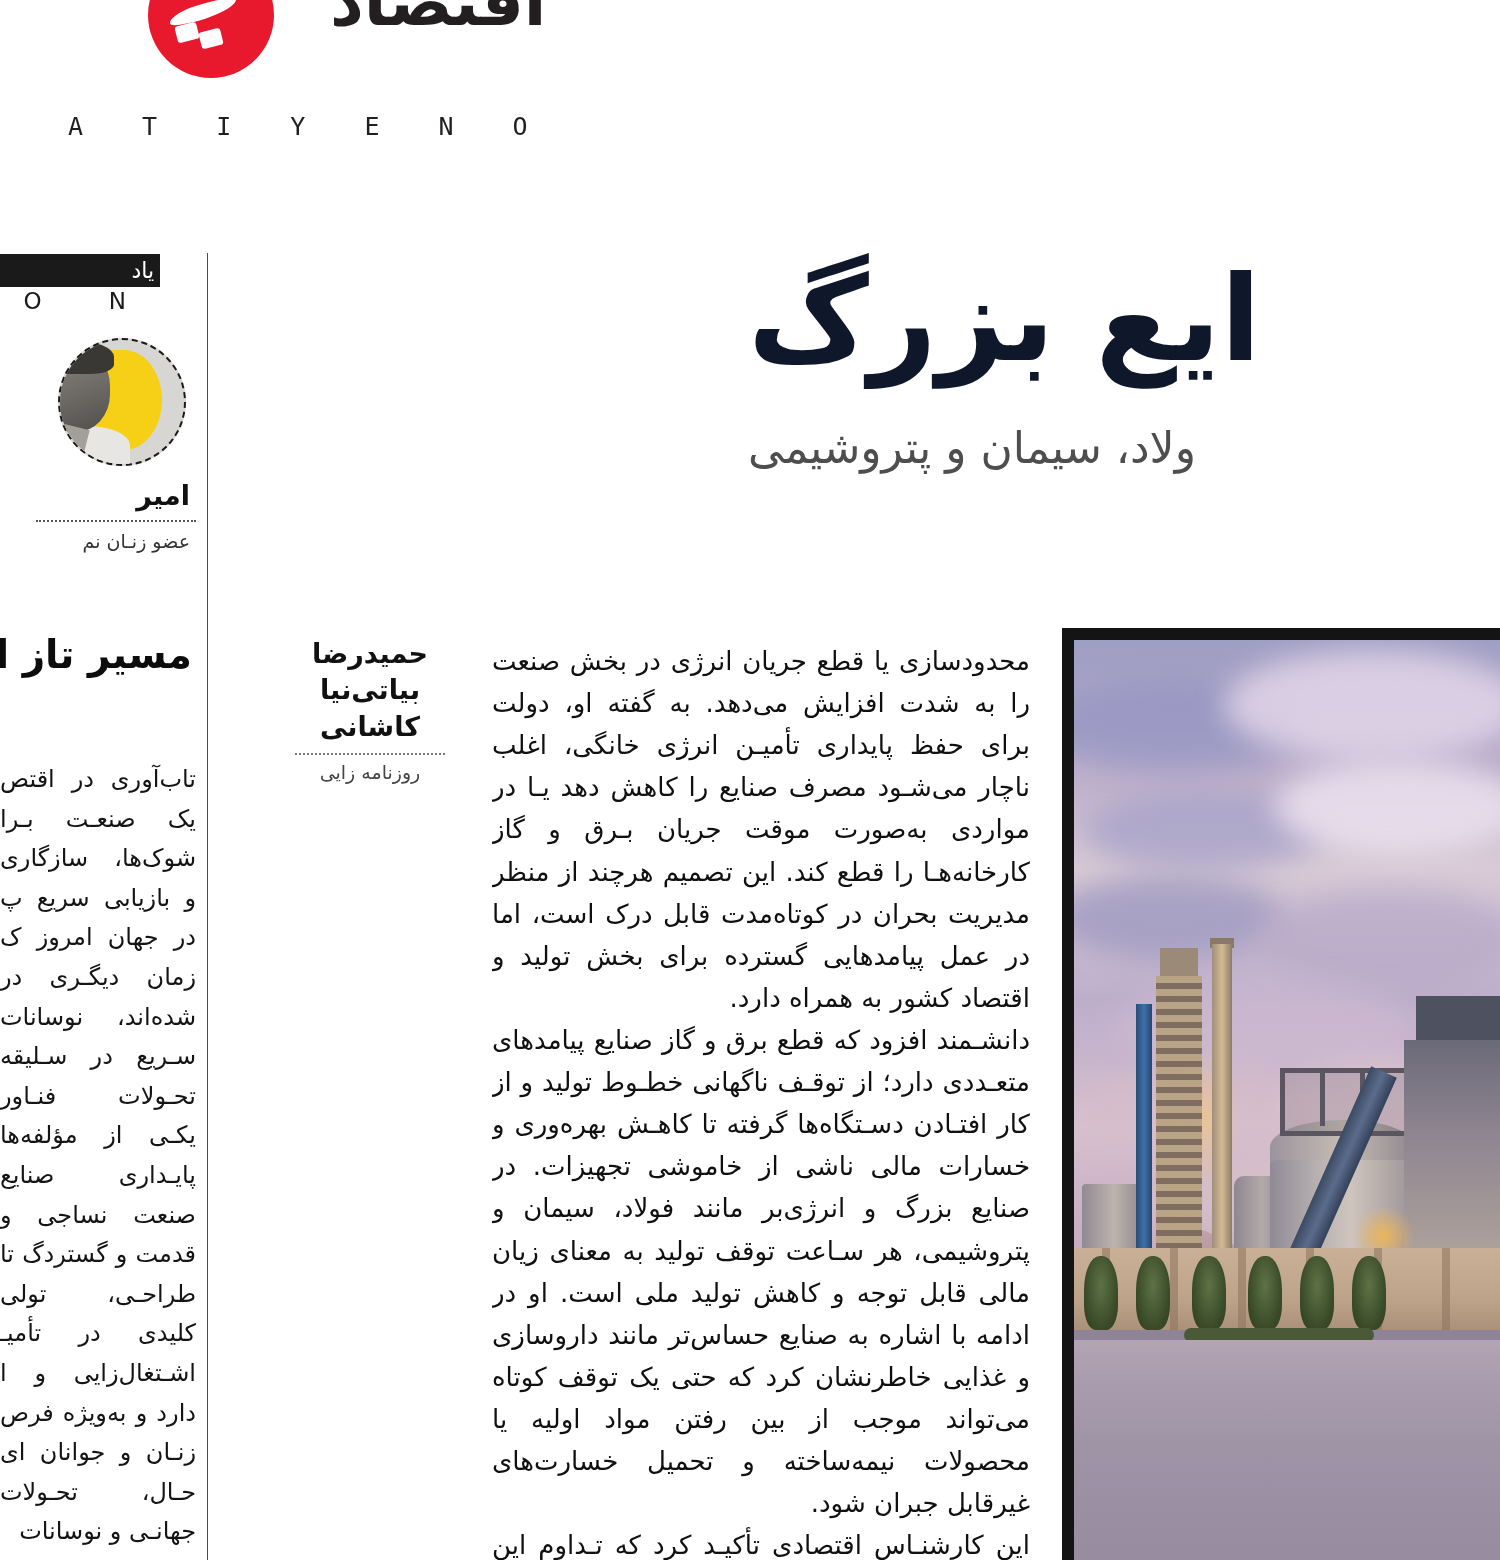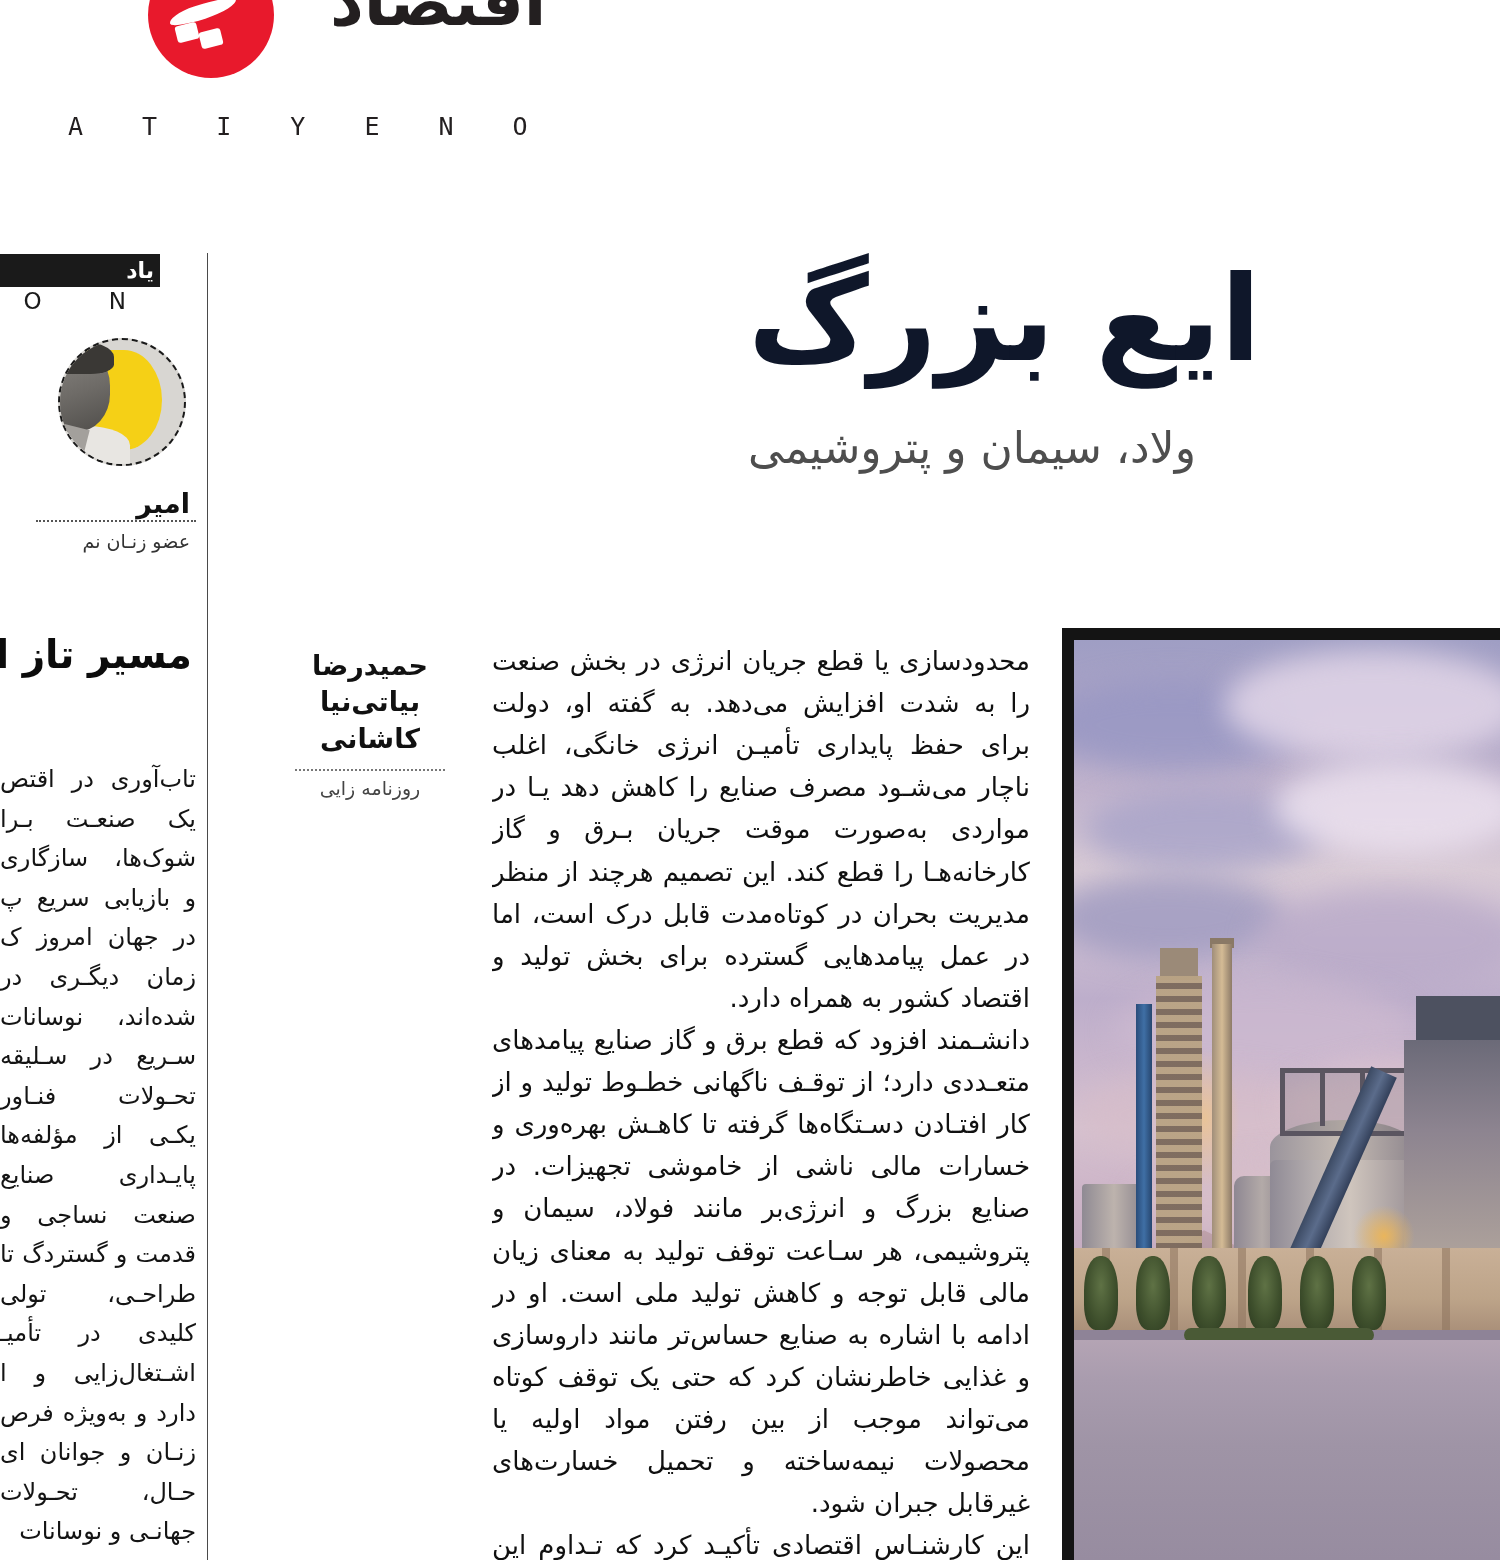--- a/index.html
+++ b/index.html
@@ -99,21 +99,21 @@
     height: 33px;
     background: #1a1a1a;
     border-radius: 0 0 0 14px;
   }
   .opinion-tab-label {
     position: absolute;
     right: 6px;
     top: 2px;
     color: #ffffff;
     font-size: 22px;
-    font-weight: bold;
+    font-weight: normal;
     line-height: 30px;
     direction: rtl;
   }
   .opinion-latin {
     position: absolute;
     right: 40px;
     top: 48px;
     font-family: "DejaVu Sans", "Liberation Sans", sans-serif;
     font-size: 23px;
     color: #1a1a1a;
@@ -173,21 +173,21 @@
     left: -4px;
     top: 86px;
     width: 30px;
     height: 34px;
     background: #a3a09c;
     transform: rotate(14deg);
   }
   .author-name {
     position: absolute;
     right: 6px;
-    top: 248px;
+    top: 240px;
     font-size: 27px;
     font-weight: bold;
     color: #111111;
     direction: rtl;
     white-space: nowrap;
   }
   .author-rule {
     position: absolute;
     right: 0px;
     top: 280px;
@@ -276,21 +276,21 @@
     top: 636px;
     width: 200px;
     direction: rtl;
     text-align: center;
   }
   .byline-name {
     font-size: 27px;
     font-weight: bold;
     line-height: 1.35;
     color: #111111;
-    margin: 12px;
+    margin: 0;
   }
   .byline-rule {
     margin: 8px auto 6px auto;
     width: 150px;
     height: 0;
     border-top: 2px dotted #777777;
   }
   .byline-role {
     font-size: 19px;
     color: #444444;

